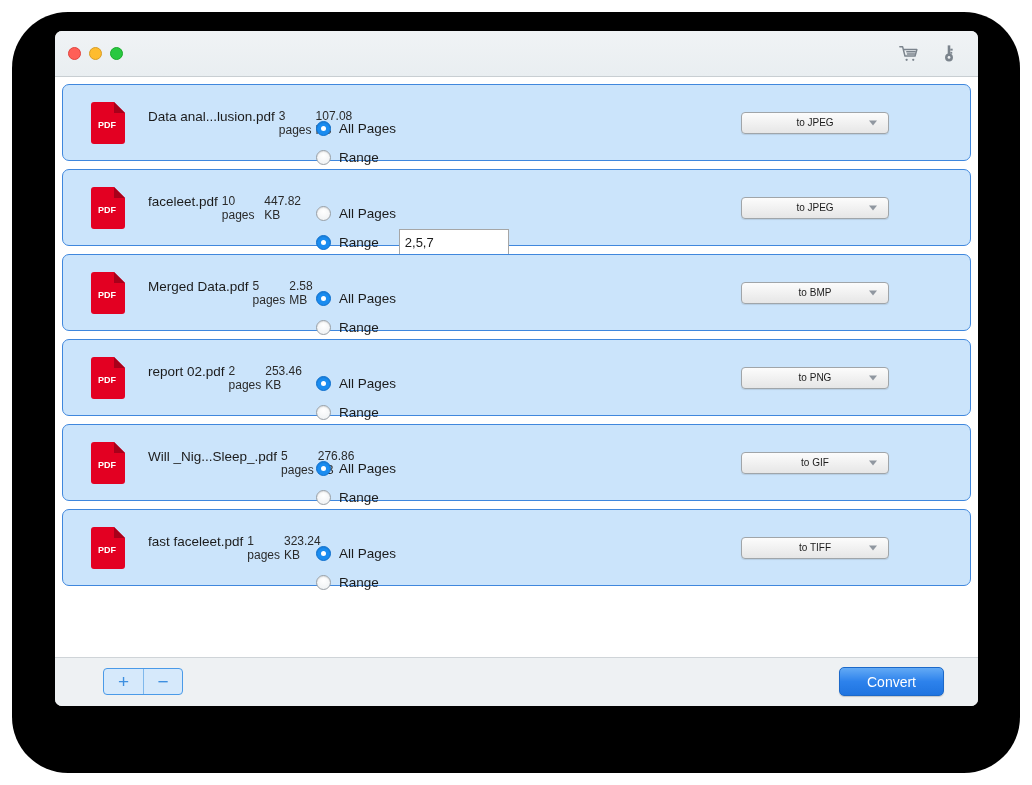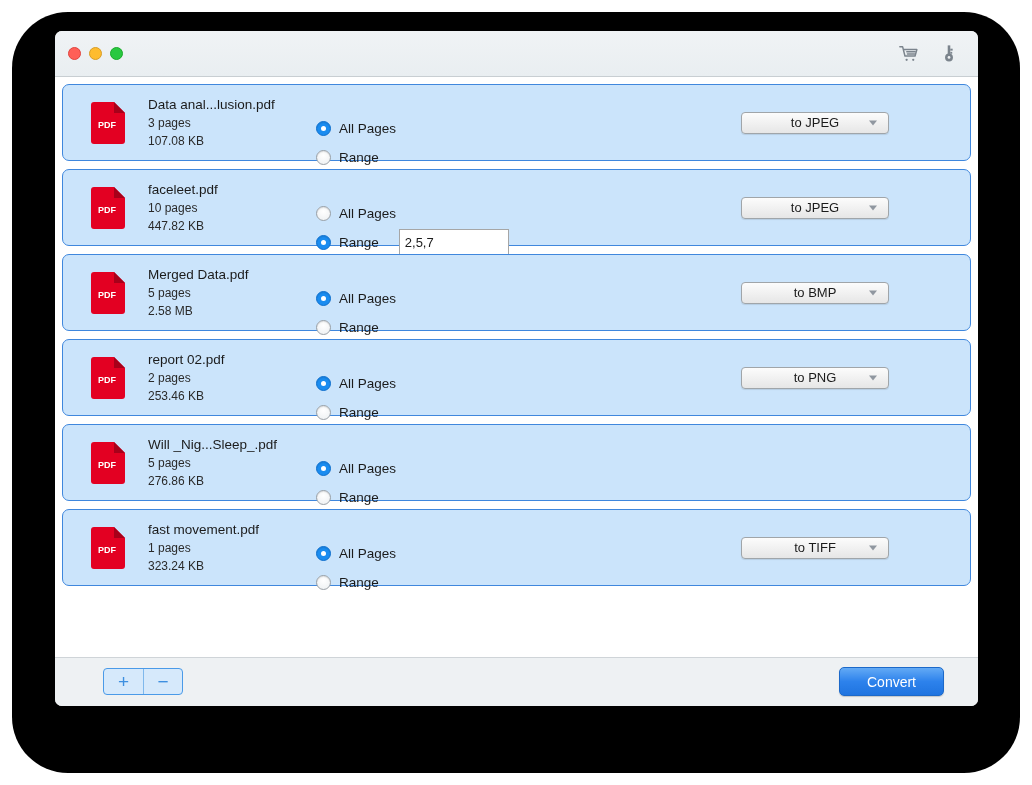--- a/index.html
+++ b/index.html
@@ -99,21 +99,21 @@
   .pdf-ico {
     margin-left: 27px;
     width: 36px; height: 44px;
     flex: 0 0 auto;
   }
 
   .meta {
     margin-left: 22px;
     width: 160px;
     flex: 0 0 auto;
-    display: flex; flex-direction: column;
+    display: flex; flex-direction: row;
     justify-content: space-between;
     gap: 4px;
   }
   .fname { font-size: 13.5px; color: #1b1b1b; white-space: nowrap; }
   .sub   { font-size: 12px;   color: #2a2a2a; }
 
   
   .radios {
     margin-left: 8px;
     flex: 0 0 auto;
@@ -160,21 +160,21 @@
     position: absolute;
     right: 81px;
     width: 148px; height: 22px;
     border: 1px solid #a0a5a9;
     border-radius: 4px;
     background: linear-gradient(to bottom, #fcfcfc 0%, #e6e6e6 100%);
     box-shadow: 0 1px 1px rgba(0,0,0,0.10);
     display: flex; align-items: center; justify-content: center;
     cursor: default;
   }
-  .fmt-label { font-size: 13px; color: #1b1b1b; }
+  .fmt-label { font-size: 10px; color: #1b1b1b; }
   .fmt-arrow {
     position: absolute; right: 11px; top: 50%;
     transform: translateY(-50%);
     width: 0; height: 0;
     border-left: 4px solid transparent;
     border-right: 4px solid transparent;
     border-top: 5px solid #9097a0;
   }
 
   
@@ -384,30 +384,34 @@
         <div class="radio-line">
           <span class="radio on"></span>
           <span class="radio-label">All Pages</span>
         </div>
         <div class="radio-line">
           <span class="radio"></span>
           <span class="radio-label">Range</span>
           <span class="range-slot"></span>
         </div>
       </div>
-    </div>
-
-    <div class="row">
-      <svg class="pdf-ico" viewBox="0 0 36 44">
-        <path d="M1 4 a3 3 0 0 1 3-3 h20 l11 11 v28 a3 3 0 0 1 -3 3 h-28 a3 3 0 0 1 -3 -3 z" fill="#e30022"></path>
-        <path d="M24 1 l11 11 h-11 z" fill="#a8001a"></path>
-        <text x="17" y="27" font-family="Liberation Sans, sans-serif" font-size="9" font-weight="bold" fill="#ffffff" text-anchor="middle">PDF</text>
-      </svg>
-      <div class="meta">
-        <span class="fname">fast movement.pdf</span>
+      <div class="fmt">
+        <span class="fmt-label">to GIF</span>
+        <span class="fmt-arrow"></span>
+      </div>
+    </div>
+
+    <div class="row">
+      <svg class="pdf-ico" viewBox="0 0 36 44">
+        <path d="M1 4 a3 3 0 0 1 3-3 h20 l11 11 v28 a3 3 0 0 1 -3 3 h-28 a3 3 0 0 1 -3 -3 z" fill="#e30022"></path>
+        <path d="M24 1 l11 11 h-11 z" fill="#a8001a"></path>
+        <text x="17" y="27" font-family="Liberation Sans, sans-serif" font-size="9" font-weight="bold" fill="#ffffff" text-anchor="middle">PDF</text>
+      </svg>
+      <div class="meta">
+        <span class="fname">fast faceleet.pdf</span>
         <span class="sub">1 pages</span>
         <span class="sub">323.24 KB</span>
       </div>
       <div class="radios">
         <div class="radio-line">
           <span class="radio on"></span>
           <span class="radio-label">All Pages</span>
         </div>
         <div class="radio-line">
           <span class="radio"></span>

